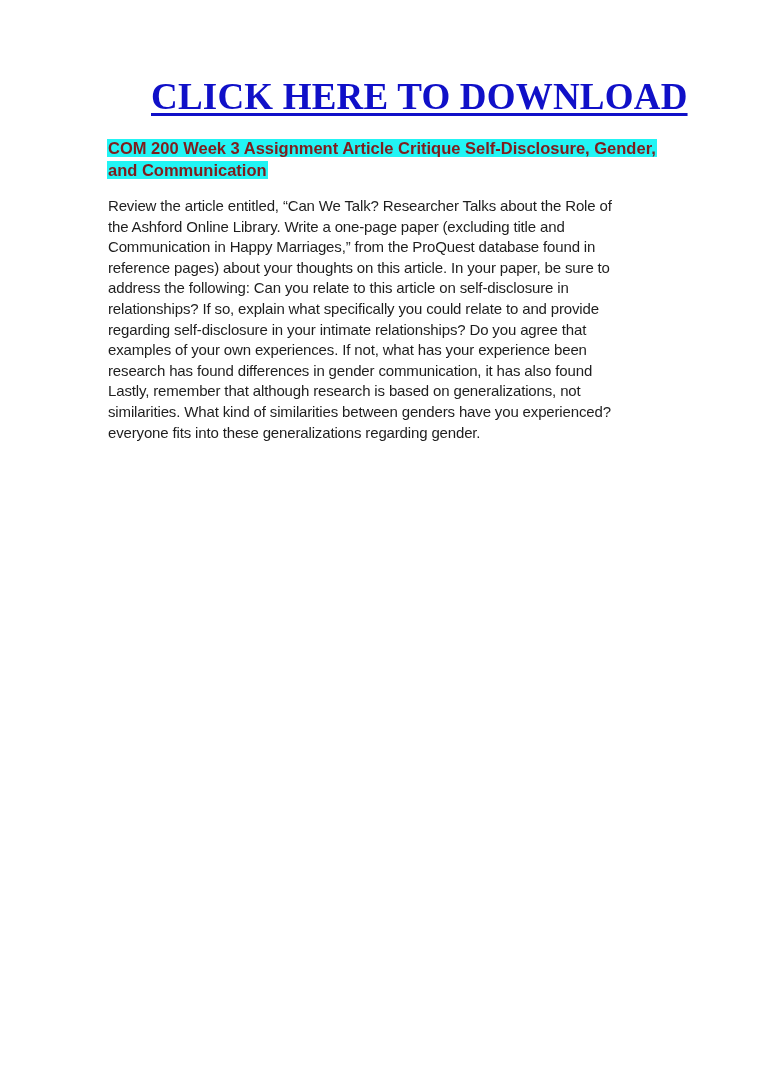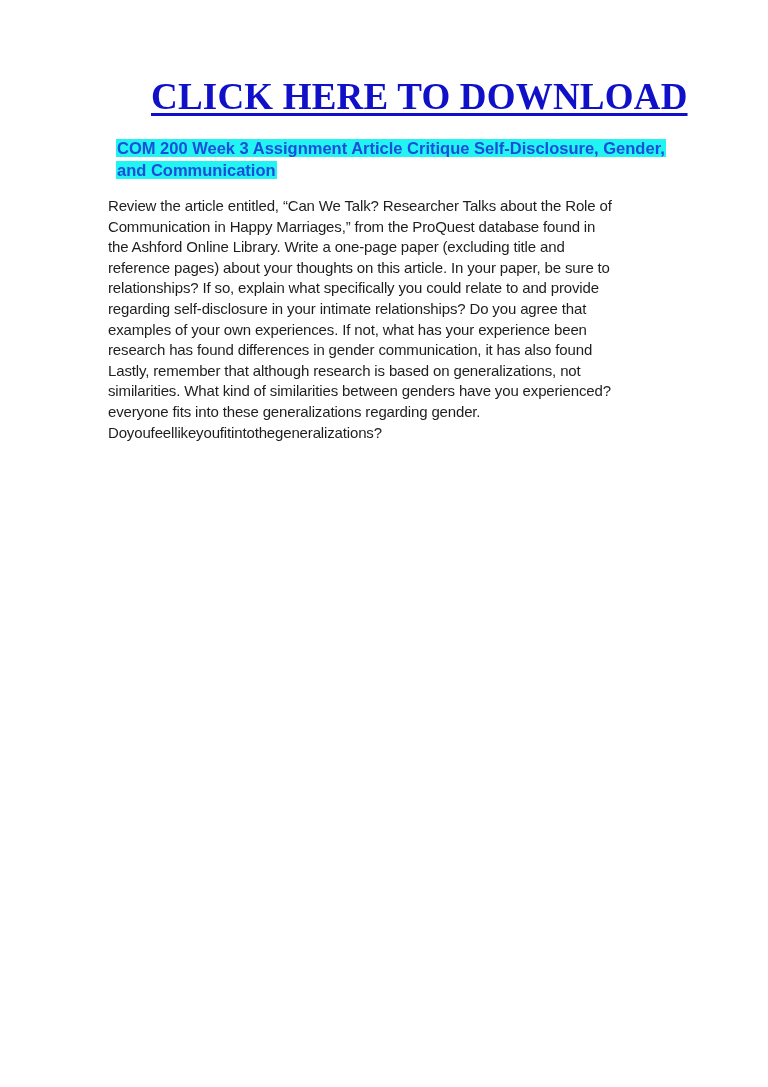--- a/index.html
+++ b/index.html
@@ -31,27 +31,27 @@
       color: #1010c8;
       text-decoration: underline;
       text-decoration-thickness: 3px;
       text-underline-offset: 4px;
       white-space: nowrap;
       letter-spacing: 0.2px;
       cursor: pointer;
     }
     .heading {
       position: absolute;
-      left: 116px;
+      left: 107px;
       top: 137px;
       font-family: "Liberation Sans", "DejaVu Sans", sans-serif;
       font-weight: bold;
       font-size: 16.5px;
       line-height: 22px;
-      color: #1d4ed8;
+      color: #7f1d1d;
     }
     .heading .hl-line {
       display: block;
       white-space: nowrap;
     }
     .heading .hl {
       background: #22f4f4;
       padding: 0 1px;
     }
     .body-text {
@@ -80,26 +80,26 @@
     <span class="hl-line">
       <span class="hl">COM 200 Week 3 Assignment Article Critique Self-Disclosure, Gender,</span>
     </span>
     <span class="hl-line">
       <span class="hl">and Communication</span>
     </span>
   </div>
 
   <div class="body-text">
     <span class="line">Review the article entitled, “Can We Talk? Researcher Talks about the Role of</span>
+    <span class="line">the Ashford Online Library. Write a one-page paper (excluding title and</span>
     <span class="line">Communication in Happy Marriages,” from the ProQuest database found in</span>
-    <span class="line">the Ashford Online Library. Write a one-page paper (excluding title and</span>
     <span class="line">reference pages) about your thoughts on this article. In your paper, be sure to</span>
+    <span class="line">address the following: Can you relate to this article on self-disclosure in</span>
     <span class="line">relationships? If so, explain what specifically you could relate to and provide</span>
     <span class="line">regarding self-disclosure in your intimate relationships? Do you agree that</span>
     <span class="line">examples of your own experiences. If not, what has your experience been</span>
     <span class="line">research has found differences in gender communication, it has also found</span>
     <span class="line">Lastly, remember that although research is based on generalizations, not</span>
     <span class="line">similarities. What kind of similarities between genders have you experienced?</span>
     <span class="line">everyone fits into these generalizations regarding gender.</span>
-    <span class="line">Doyoufeellikeyoufitintothegeneralizations?</span>
   </div>
 
 </div>
 
 </body></html>

